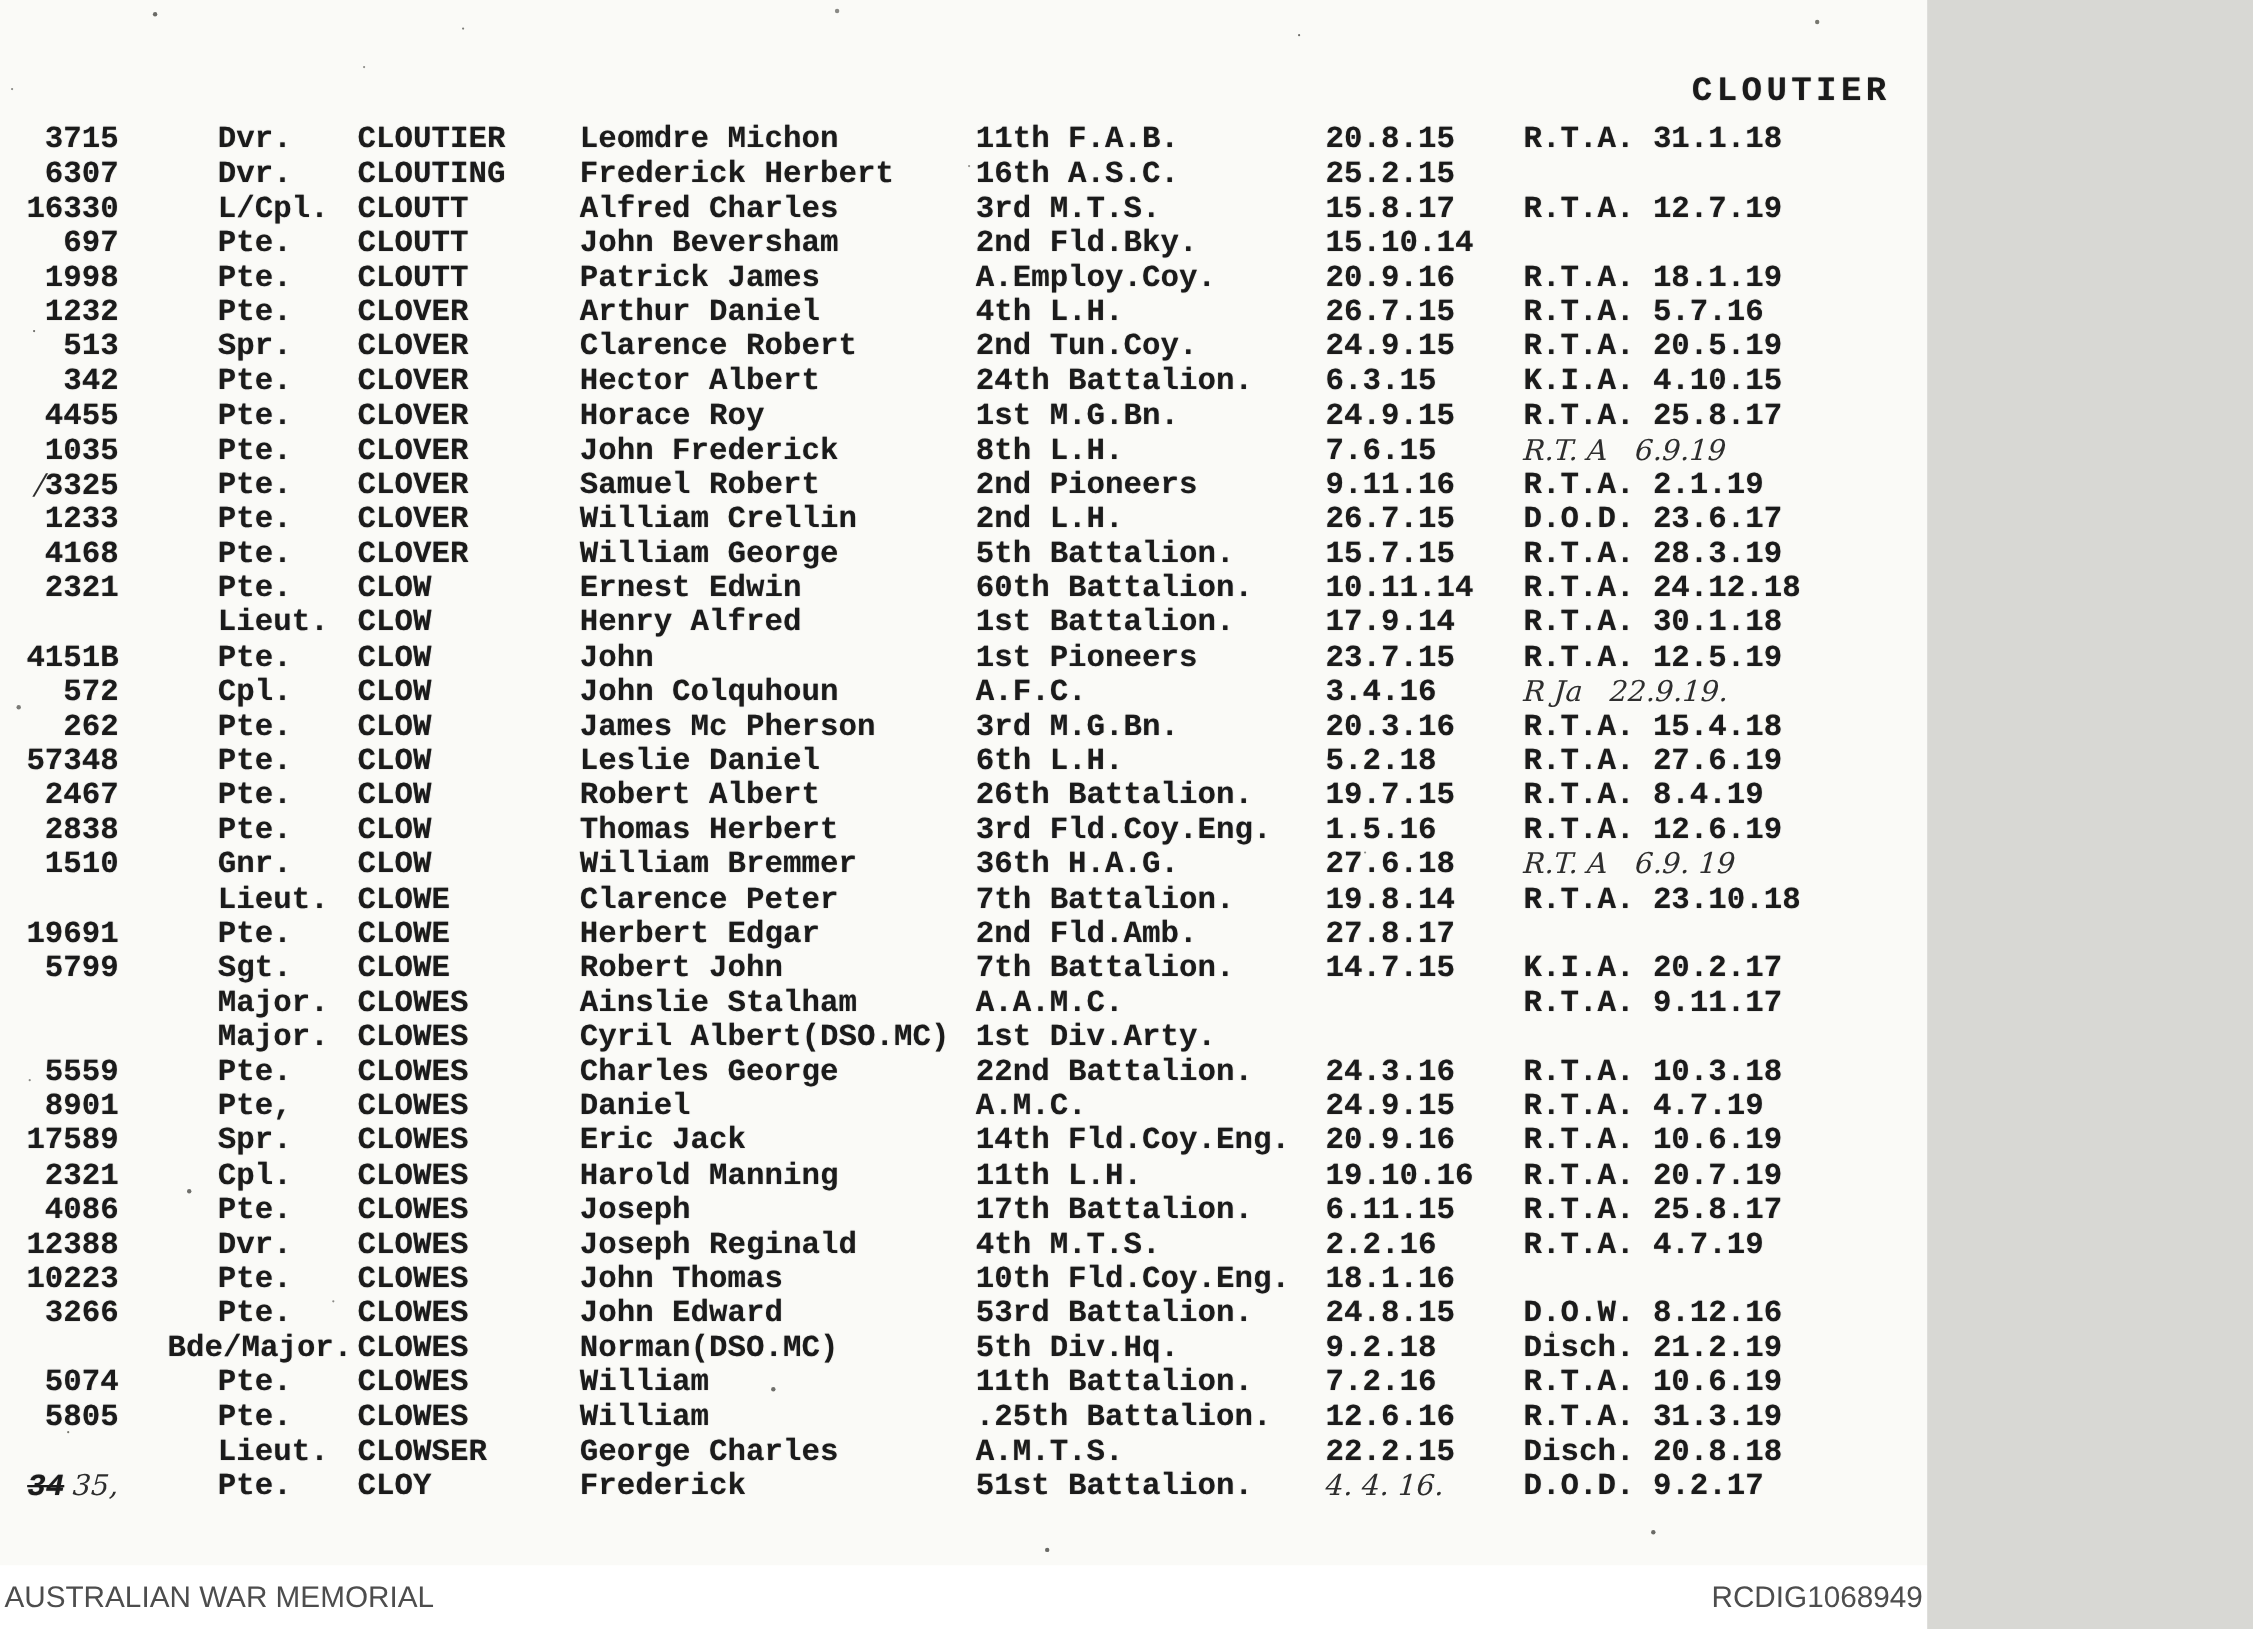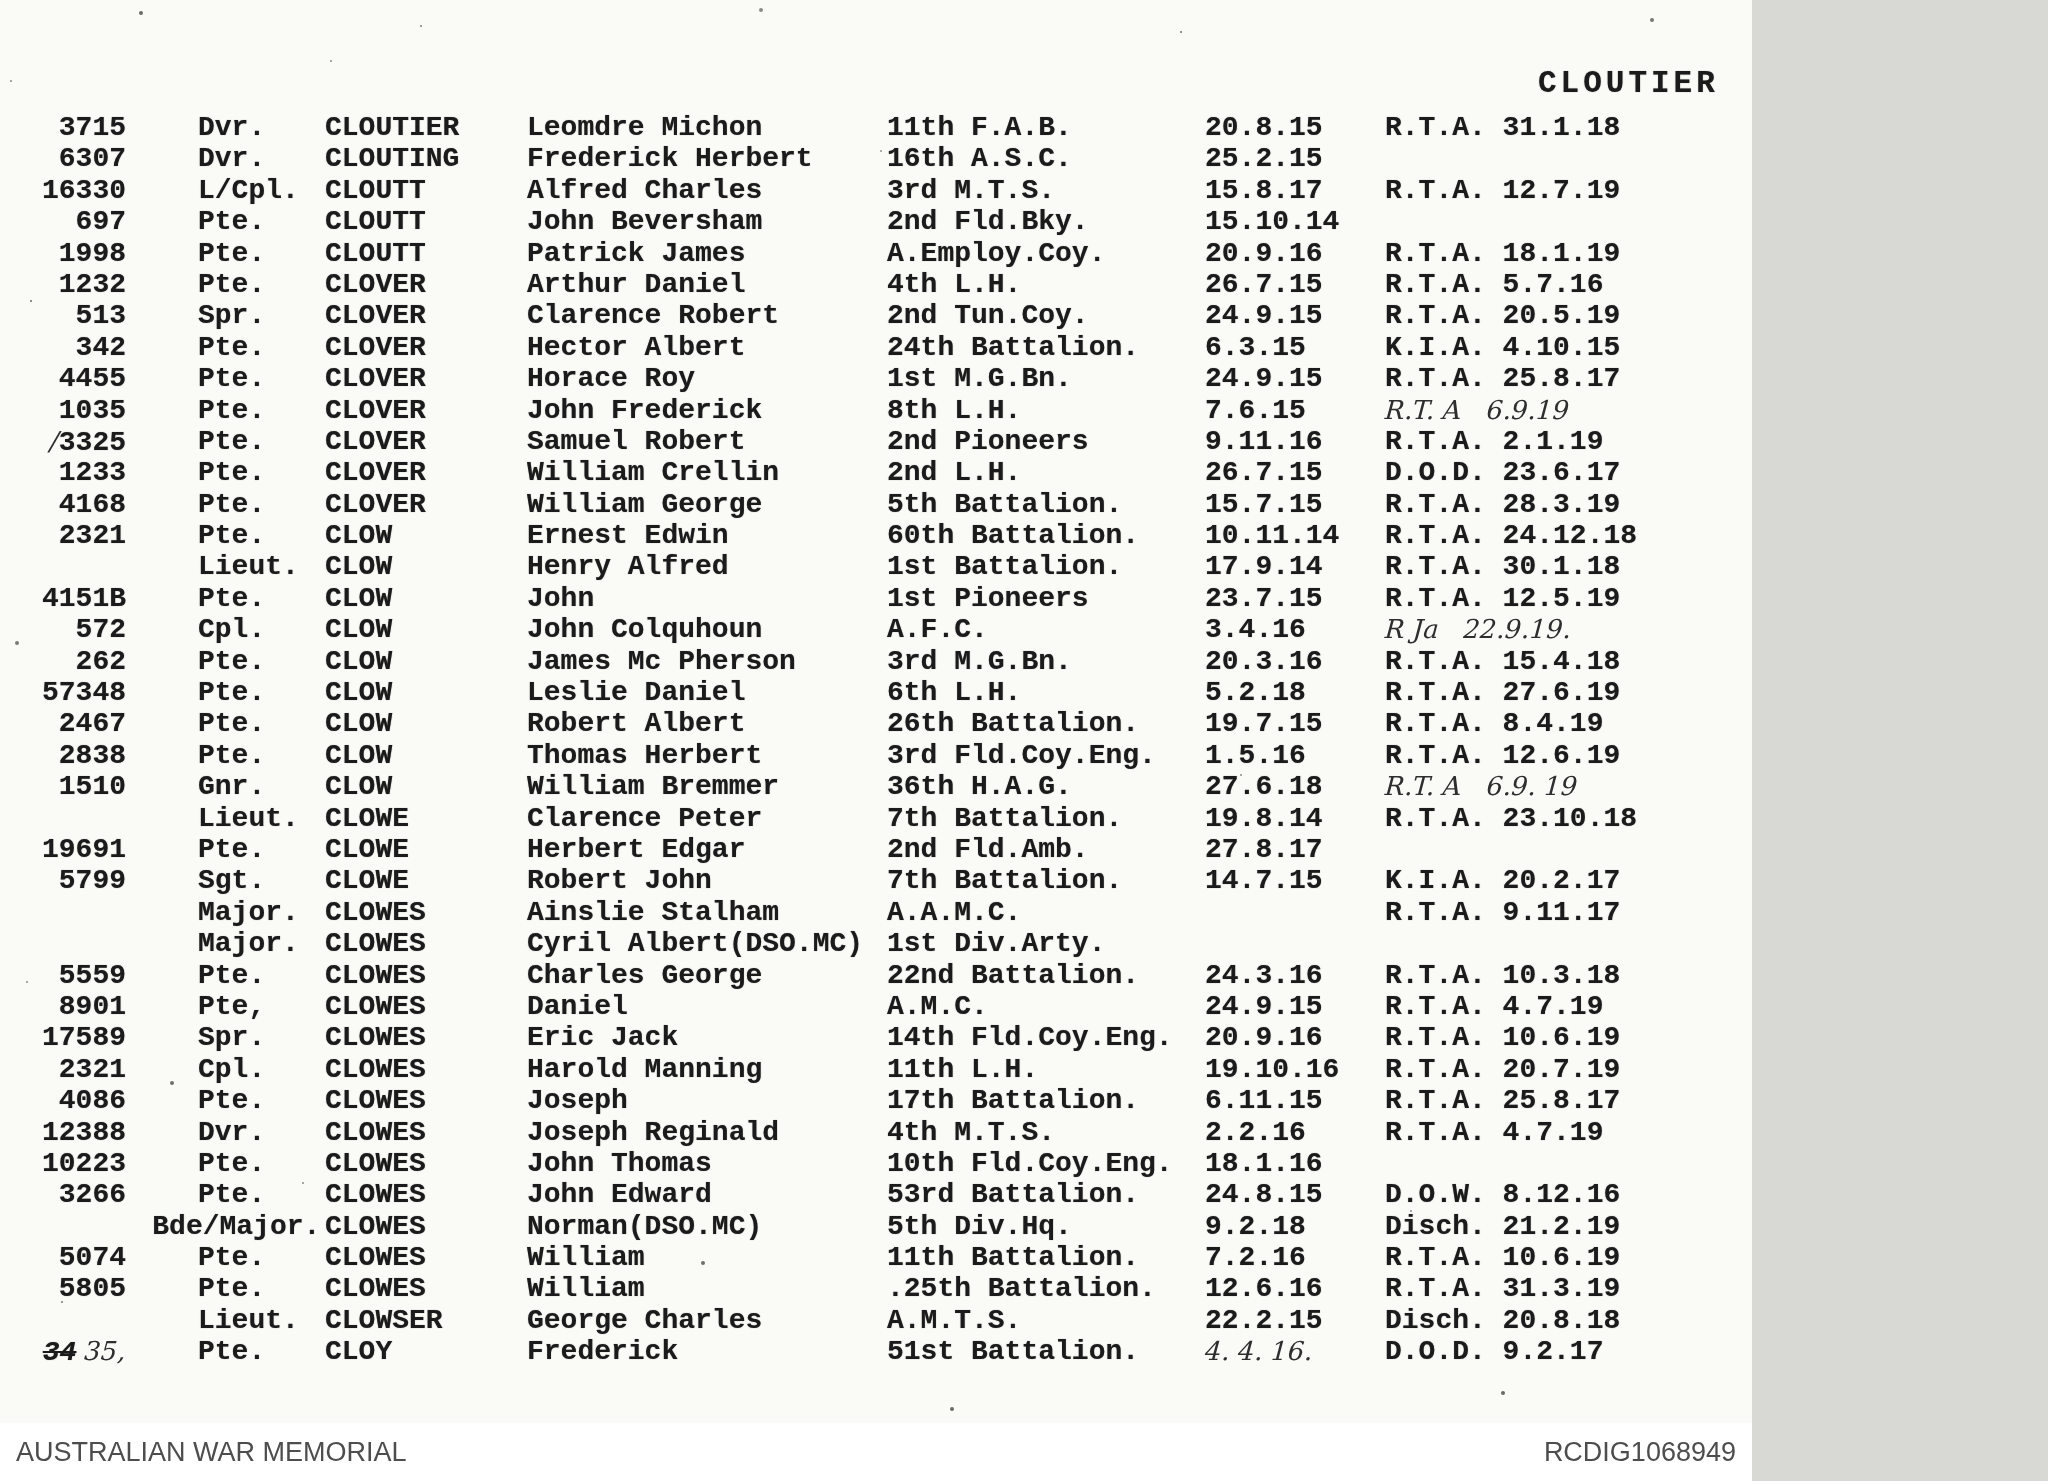--- a/index.html
+++ b/index.html
@@ -35,42 +35,42 @@
   .roll { position:absolute; left:0; top:112px; right:0; }
   .row {
     display:grid;
     grid-template-columns:198px 127px 202px 360px 318px 180px 1fr;
     height:31.4px; line-height:31.4px;
     font-size:28px; font-weight:bold;
     white-space:pre;
     text-shadow:0 0 1px rgba(25,25,25,.5);
   }
   .cell { overflow:visible; }
-  .c-num { text-align:right; padding-right:72px; }
+  .c-num { text-align:right; padding-right:90px; }
   .strike { text-decoration:line-through;font-style:italic; }
   .hand {
     font-family:"DejaVu Serif", serif;
     font-style:italic; font-weight:normal;
     font-size:26px; color:#2e2e2e;
     text-shadow:none;
     transform:skewX(-4deg);
     display:inline-block;
   }
   .c-date.hand, .c-fate.hand {
     font-family:"DejaVu Serif", serif;
     font-style:italic; font-weight:normal;
     font-size:26px; color:#2e2e2e; text-shadow:none;
   }
   .footer {
     position:absolute; left:0; right:0; bottom:0; height:58px;
     background:#ffffff;
     font-family:"Liberation Sans", sans-serif;
     font-size:27px; color:#4d4d4d;
     display:flex; align-items:center; justify-content:space-between;
-    padding:0 16px; box-sizing:border-box;
+    padding:0 4px; box-sizing:border-box;
   }
 </style>
 </head>
 <body>
 
 <div class="page">
   <div class="specks"></div>
 
   <div class="header-title">CLOUTIER</div>
 

